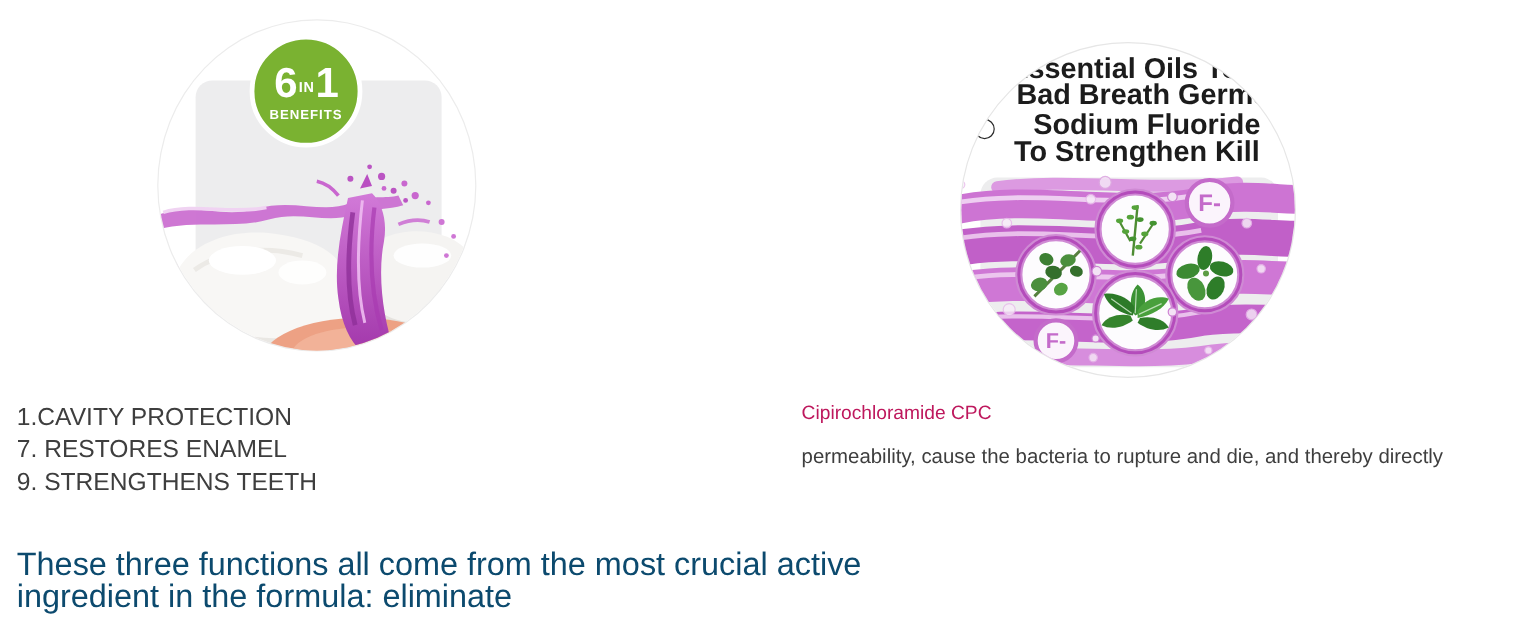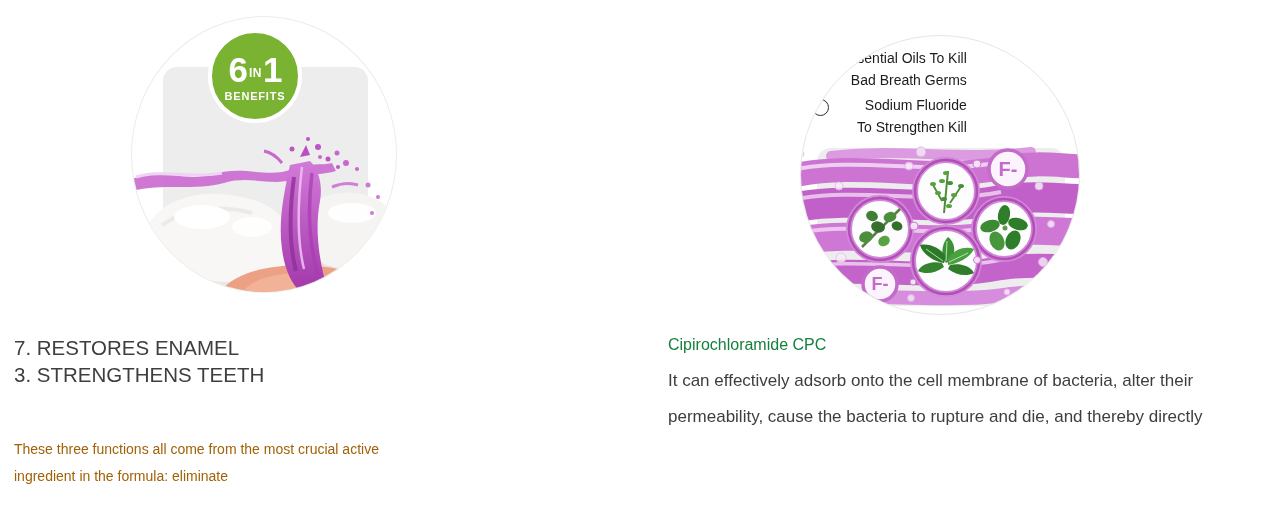--- a/index.html
+++ b/index.html
@@ -20,36 +20,36 @@
     display: flex; flex-direction: column; align-items: center; justify-content: center;
     color: #ffffff; text-align: center; }
   .badge-row { display: flex; align-items: center; line-height: 1; margin-top: 2px; }
   .badge-big { font-size: 35px; font-weight: bold; letter-spacing: -1px; }
   .badge-small { font-size: 12px; font-weight: bold; margin: 6px 1px 0 2px; letter-spacing: 0.5px; }
   .badge-sub { font-size: 11px; font-weight: bold; letter-spacing: 0.8px; margin-top: 3px; }
 
   
   .right-circle { left: 800px; top: 35px; width: 280px; height: 280px; border-color: #e6e6e6; }
   .caption-block { position: absolute; left: 40px; top: 11px; color: #1c1c1c;
-    font-size: 14px; font-weight: 400; line-height: 22px; white-space: nowrap; text-align: right; }
+    font-size: 24px; font-weight: 700; line-height: 22px; white-space: nowrap; }
   .caption-line2 { margin-left: 6px; }
   .caption-line3 { margin-left: 20px; margin-top: 3px; }
   .caption-line4 { margin-left: 4px; }
   .bullet-circle-icon { position: absolute; left: 11px; top: 63px; width: 17px; height: 17px;
     border: 1.6px solid #2a2a2a; border-radius: 50%; }
   .bullet-circle-icon::after { content: ""; position: absolute; left: 2px; top: 2px;
     width: 12px; height: 0; border-top: 1.4px solid #2a2a2a; transform: rotate(-45deg);
     transform-origin: left center; }
 
   
   .left-list { position: absolute; left: 14px; top: 334px; color: #3e3e3e;
     font-size: 20.5px; line-height: 27px; }
-  .left-para { position: absolute; left: 14px; top: 436px; color: #a16207;
-    font-size: 14px; line-height: 27px; }
-  .right-heading { position: absolute; left: 668px; top: 336px; color: #15803d;
+  .left-para { position: absolute; left: 14px; top: 457px; color: #0c4a6e;
+    font-size: 27px; line-height: 27px; }
+  .right-heading { position: absolute; left: 668px; top: 336px; color: #be185d;
     font-size: 16px; }
   .right-para { position: absolute; left: 668px; top: 363px; color: #3e3e3e;
     font-size: 17px; line-height: 36px; }
 </style>
 </head>
 <body>
 
 <div class="canvas">
 
   <div class="circle-img left-circle">
@@ -210,27 +210,27 @@
 
     <div class="caption-block">
       <div>Essential Oils To Kill</div>
       <div class="caption-line2">Bad Breath Germs</div>
       <div class="caption-line3">Sodium Fluoride</div>
       <div class="caption-line4">To Strengthen Kill</div>
     </div>
   </div>
 
   <div class="left-list">
+    <div>1.CAVITY PROTECTION</div>
     <div>7. RESTORES ENAMEL</div>
-    <div>3. STRENGTHENS TEETH</div>
+    <div>9. STRENGTHENS TEETH</div>
   </div>
   <div class="left-para">
     <div>These three functions all come from the most crucial active</div>
     <div>ingredient in the formula: eliminate</div>
   </div>
 
   <div class="right-heading">Cipirochloramide CPC</div>
   <div class="right-para">
-    <div>It can effectively adsorb onto the cell membrane of bacteria, alter their</div>
     <div>permeability, cause the bacteria to rupture and die, and thereby directly</div>
   </div>
 
 </div>
 
 </body></html>

